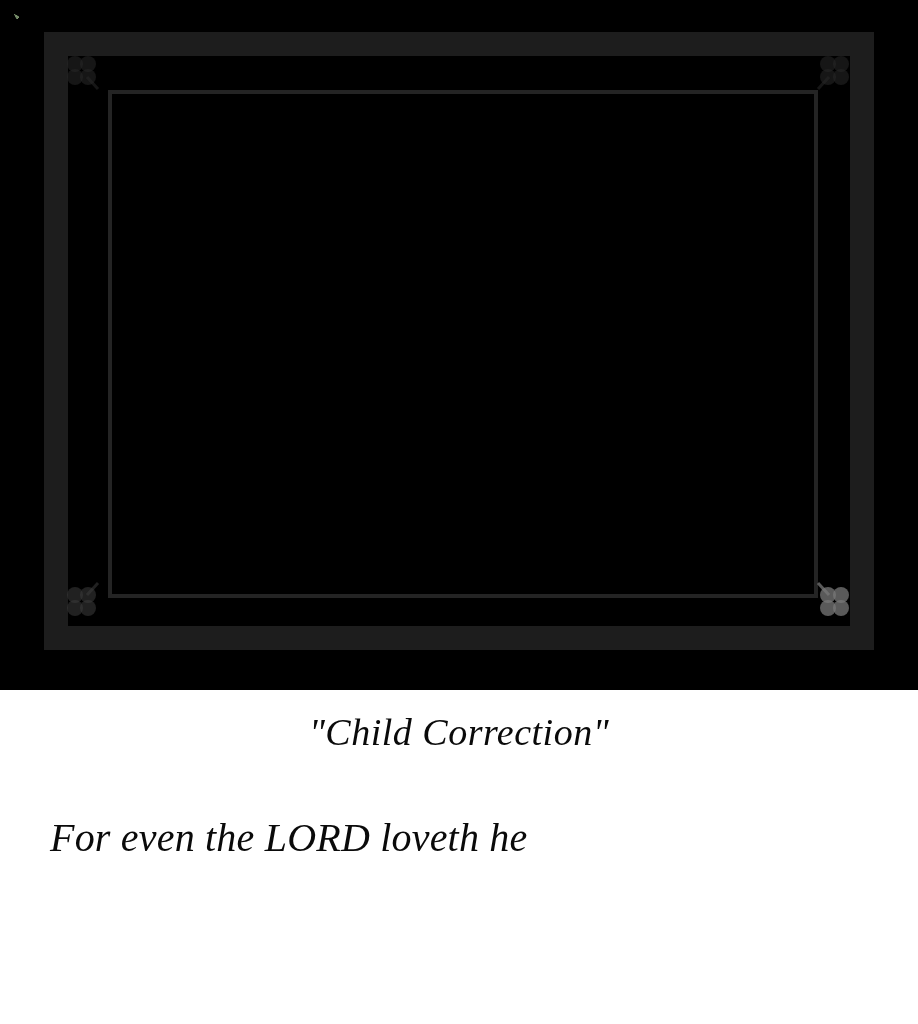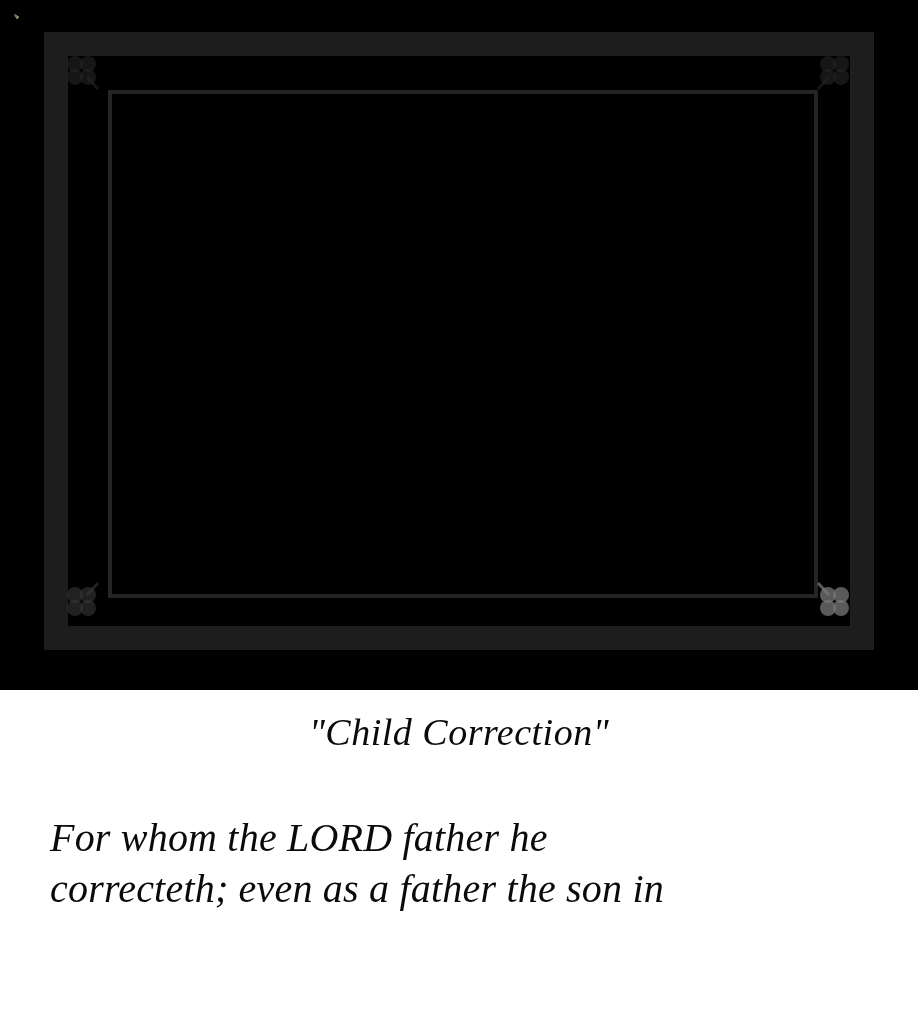--- a/index.html
+++ b/index.html
@@ -450,18 +450,17 @@
     <div class="scallop scallop-top"></div>
     <div class="scallop scallop-bottom"></div>
     <div class="scallop scallop-left"></div>
     <div class="scallop scallop-right"></div>
   </div>
 
   <div id="caption-area">
     <div id="title">"Child Correction"</div>
 
     <div id="verse">
-      <div>For whom the LORD father he</div>
-      <div>correcteth; even as a father the son in</div>
+      <div>For even the LORD loveth he</div>
     </div>
   </div>
 
 </div>
 
 </body></html>

